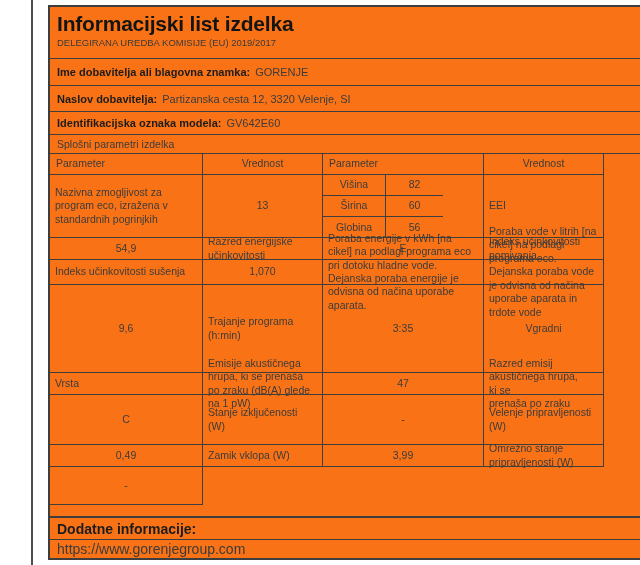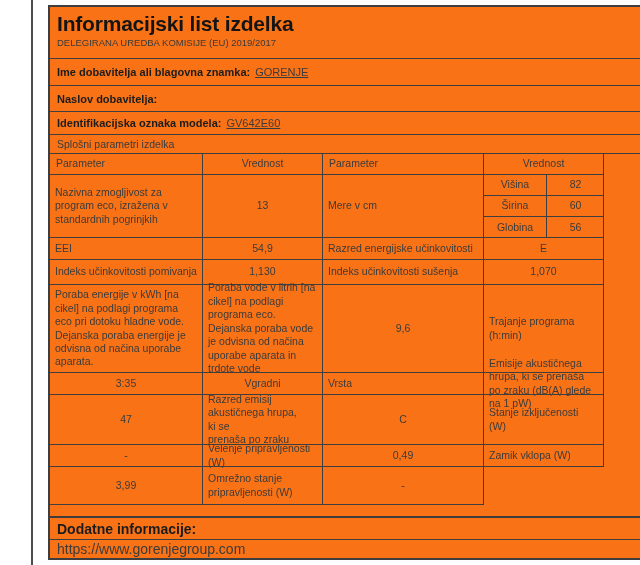--- a/index.html
+++ b/index.html
@@ -16,21 +16,21 @@
   .doc{position:absolute;left:48px;top:5px;width:628px;border:2px solid var(--line);background:#f97316;}
 
   .row{border-bottom:1px solid var(--line);display:flex;align-items:center;padding-left:7px;}
 
   .title-row{display:block;height:52px;padding-top:4px;border-bottom:1px solid var(--line);padding-left:7px;}
   .title-row h1{font-size:21px;font-weight:bold;color:#141414;letter-spacing:-0.2px;line-height:1.2;}
   .subtitle{font-size:9.5px;color:#3a3a3a;margin-top:1px;}
 
   .kv-row{font-size:11px;}
   .kv-row .lbl{font-weight:bold;color:var(--bold);}
-  .kv-row .val{margin-left:5px;color:var(--txt);text-decoration:underline;}
+  .kv-row .val{margin-left:5px;color:var(--txt);}
   .kv-name{height:27px;}
   .kv-addr{height:26px;}
   .kv-model{height:23px;}
   .section-row{height:19px;font-size:10.5px;color:var(--txt);}
 
   .param-wrap{width:554px;}
   .ptable{display:grid;grid-template-columns:153px 120px 161px 120px;grid-template-rows:21px 63px 22px 25px 88px 22px 50px 22px 38px;font-size:10.5px;line-height:1.28;}
   .cell{border-right:1px solid var(--line);border-bottom:1px solid var(--line);display:flex;align-items:center;padding:2px 5px;}
   .cell.center{justify-content:center;text-align:center;padding:2px 2px;}
   .cell.hdr{padding:2px 6px;}
@@ -57,56 +57,55 @@
     <div class="subtitle">DELEGIRANA UREDBA KOMISIJE (EU) 2019/2017</div>
   </div>
 
   <div class="row kv-row kv-name">
     <span class="lbl">Ime dobavitelja ali blagovna znamka:</span>
     <span class="val">GORENJE</span>
   </div>
 
   <div class="row kv-row kv-addr">
     <span class="lbl">Naslov dobavitelja:</span>
+    <span class="val">Partizanska cesta 12, 3320 Velenje, SI</span>
   </div>
 
   <div class="row kv-row kv-model">
     <span class="lbl">Identifikacijska oznaka modela:</span>
     <span class="val">GV642E60</span>
   </div>
 
   <div class="row section-row">Splošni parametri izdelka</div>
 
   <div class="param-wrap">
     <div class="ptable">
 
       <div class="cell hdr">Parameter</div>
       <div class="cell hdr center">Vrednost</div>
       <div class="cell hdr">Parameter</div>
       <div class="cell hdr center">Vrednost</div>
 
       <div class="cell">Nazivna zmogljivost za program eco, izražena v standardnih pogrinjkih</div>
       <div class="cell center">13</div>
-      <div class="cell">Mere v cm</div>
       <div class="dims">
         <div class="dn r1">Višina</div>
         <div class="r1">82</div>
         <div class="dn r2">Širina</div>
         <div class="r2">60</div>
         <div class="dn">Globina</div>
         <div>56</div>
       </div>
 
       <div class="cell">EEI</div>
       <div class="cell center">54,9</div>
       <div class="cell">Razred energijske učinkovitosti</div>
       <div class="cell center">E</div>
 
       <div class="cell">Indeks učinkovitosti pomivanja</div>
-      <div class="cell center">1,130</div>
       <div class="cell">Indeks učinkovitosti sušenja</div>
       <div class="cell center">1,070</div>
 
       <div class="cell">Poraba energije v kWh [na cikel] na podlagi programa eco pri dotoku hladne vode. Dejanska poraba energije je odvisna od načina uporabe aparata.</div>
       <div class="cell">Poraba vode v litrih [na cikel] na podlagi programa eco. Dejanska poraba vode je odvisna od načina uporabe aparata in trdote vode</div>
       <div class="cell center">9,6</div>
 
       <div class="cell">Trajanje programa (h:min)</div>
       <div class="cell center">3:35</div>
       <div class="cell center">Vgradni</div>

